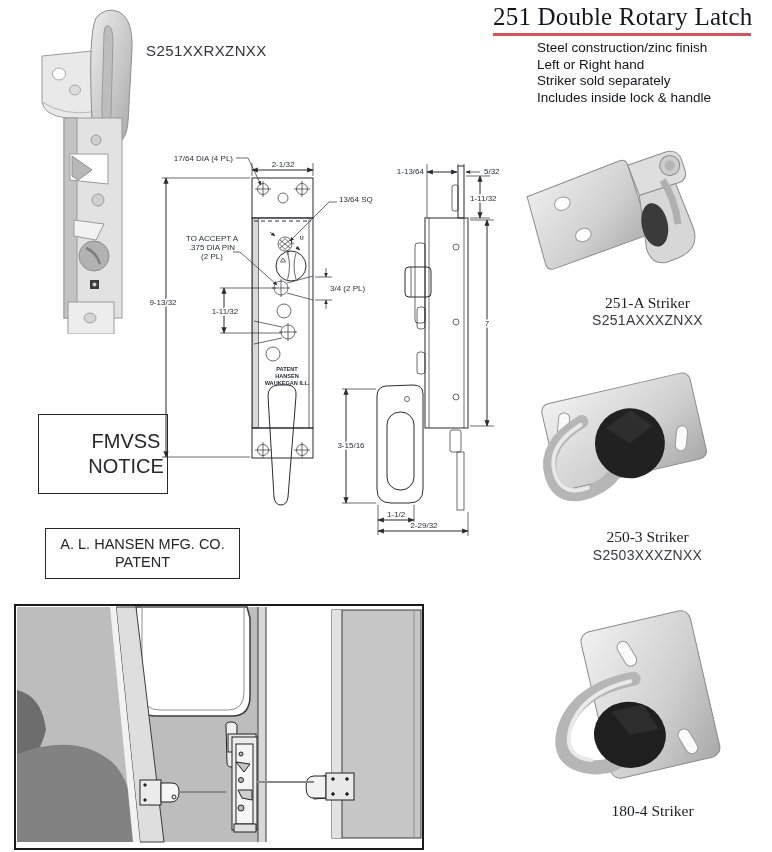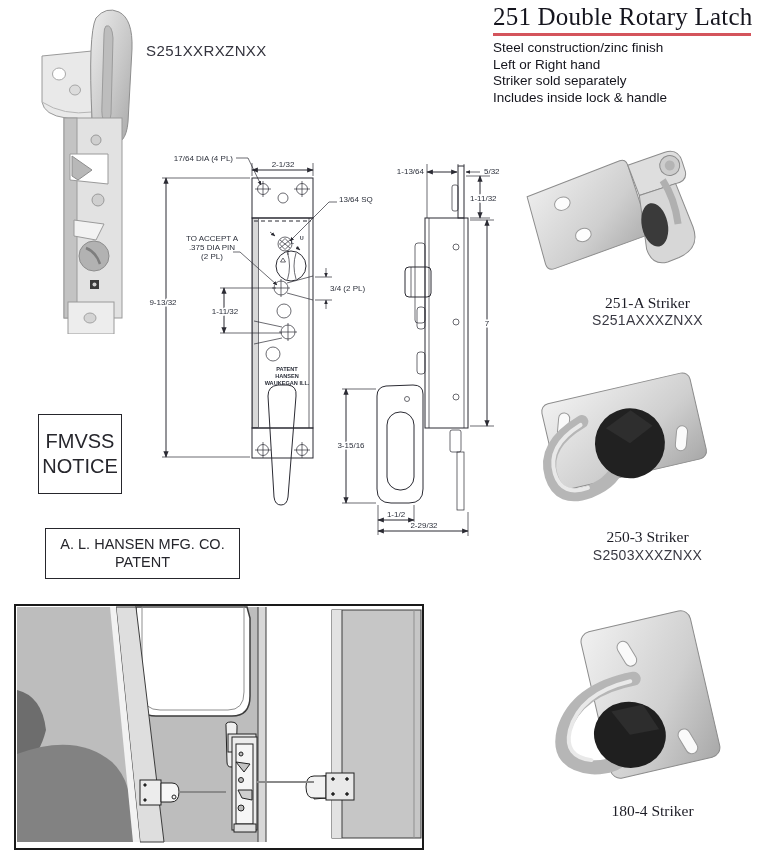--- a/index.html
+++ b/index.html
@@ -2,25 +2,25 @@
 <html><head>
 <meta charset="utf-8">
 <style>
   html,body{margin:0;padding:0;background:#fff;}
   .page{position:relative;width:772px;height:852px;background:#ffffff;overflow:hidden;
         font-family:"Liberation Sans",sans-serif;color:#1b1b24;}
   .abs{position:absolute;}
   
   .title{font-family:"Liberation Serif",serif;font-size:25px;letter-spacing:.2px;color:#15151e;}
   .title-underline{height:3px;background:#d4545c;}
-  .desc{font-size:13.5px;line-height:16.5px;color:#14141c;}
+  .desc{font-size:13.5px;line-height:16.5px;color:#14141c;margin-left:44px;}
   
   .prod-code{font-size:15px;letter-spacing:.4px;color:#34343e;}
   .notice-box{border:1.6px solid #26262c;display:flex;flex-direction:column;align-items:center;justify-content:center;text-align:center;color:#26262c;}
-  .fmvss{font-size:20px;line-height:25px;}
+  .fmvss{font-size:20px;line-height:25px;padding-left:46px;}
   .patent-b{font-size:14.5px;line-height:17.5px;margin-left:28px;}
   .cap-serif{font-family:"Liberation Serif",serif;font-size:15.5px;color:#1d1d26;text-align:center;}
   .cap-code{font-size:14px;color:#3a3a44;text-align:center;letter-spacing:.3px;}
   
   svg .ln{stroke:#2b2b33;stroke-width:1;fill:none;}
   svg .thin{stroke:#2b2b33;stroke-width:.7;fill:none;}
   svg text{font-family:"Liberation Sans",sans-serif;font-size:8px;fill:#2b2f3a;}
   svg .halo{paint-order:stroke;stroke:#ffffff;stroke-width:3px;}
   svg .tiny{font-size:5px;font-weight:bold;}
   svg .pat{font-size:5.6px;font-weight:bold;}

